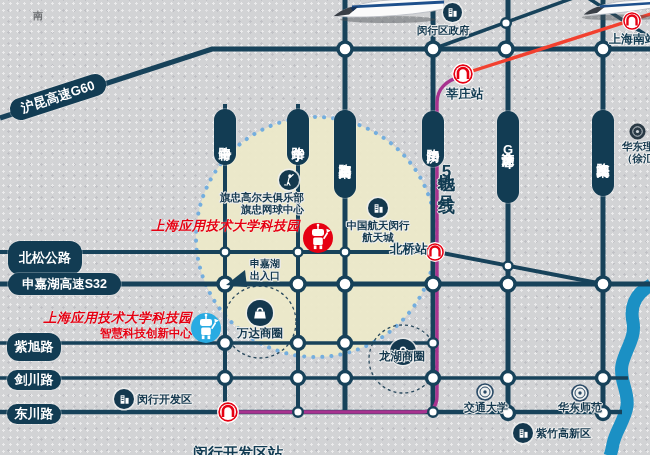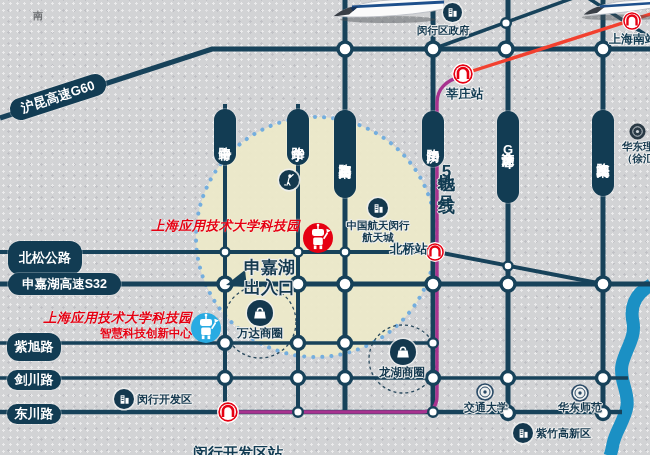--- a/index.html
+++ b/index.html
@@ -245,55 +245,59 @@
   </span>
   <div class="poi" style="left:417px;top:24px;">闵行区政府</div>
 
   <span class="icon-circle" style="left:279px;top:170px;width:20px;height:20px;">
     <svg width="14" height="14" viewBox="-8 -8 16 16">
         <circle cx="1" cy="-4.6" r="1.9" fill="#fff"></circle>
         <path d="M0,-2.4 L-1,2 M-1,2 L-2.4,6 M-1,2 L1.2,6 M0.5,-2.6 L4.8,-6.3" stroke="#fff" stroke-width="1.3" fill="none" stroke-linecap="round"></path>
         <circle cx="-4.5" cy="5.6" r="0.9" fill="#fff"></circle>
       </svg>
   </span>
+  <div class="poi" style="left:208px;top:191px;width:96px;text-align:right;">
+    <div>旗忠高尔夫俱乐部</div>
+    <div>旗忠网球中心</div>
+  </div>
 
   <span class="icon-circle" style="left:368px;top:198px;width:20px;height:20px;">
     <svg width="13" height="13" viewBox="-10 -10 20 20">
         <rect x="-6" y="-6.5" width="6" height="13" fill="#fff"></rect>
         <rect x="1.5" y="-2.5" width="4.8" height="9" fill="#fff"></rect>
         <rect x="-4.6" y="-4.8" width="3.2" height="1.3" fill="#14384e"></rect>
         <rect x="-4.6" y="-2" width="3.2" height="1.3" fill="#14384e"></rect>
         <rect x="-4.6" y="0.8" width="3.2" height="1.3" fill="#14384e"></rect>
       </svg>
   </span>
   <div class="poi" style="left:338px;top:219px;width:80px;text-align:center;">
     <div>中国航天闵行</div>
     <div>航天城</div>
   </div>
 
-  <div class="poi" style="left:244px;top:258px;width:42px;text-align:center;font-size:17px;">
+  <div class="poi" style="left:244px;top:258px;width:42px;text-align:center;font-size:10px;">
     <div>申嘉湖</div>
     <div>出入口</div>
   </div>
 
   <span class="icon-circle" style="left:247px;top:300px;width:26px;height:26px;">
     <svg width="16" height="16" viewBox="-8 -8 16 16">
         <path d="M-4.6,-1.6 h9.2 l1.2,7 h-11.6 z" fill="#fff"></path>
         <path d="M-2.6,-1.6 a2.6,3.1 0 0 1 5.2,0" fill="none" stroke="#fff" stroke-width="1.5"></path>
       </svg>
   </span>
   <div class="poi" style="left:237px;top:327px;font-size:11.5px;">万达商圈</div>
 
   <span class="icon-circle" style="left:390px;top:339px;width:26px;height:26px;">
     <svg width="16" height="16" viewBox="-8 -8 16 16">
         <path d="M-4.6,-1.6 h9.2 l1.2,7 h-11.6 z" fill="#fff"></path>
         <path d="M-2.6,-1.6 a2.6,3.1 0 0 1 5.2,0" fill="none" stroke="#fff" stroke-width="1.5"></path>
       </svg>
   </span>
-  <div class="poi" style="left:379px;top:366px;font-size:11.5px;">龙湖商圈</div>
+  <div class="poi" style="left:379px;top:350px;font-size:11.5px;">龙湖商圈</div>
 
   <span class="icon-abs" style="left:476px;top:383px;width:18px;height:18px;">
     <svg width="18" height="18" viewBox="-9 -9 18 18">
         <circle r="8" fill="#eef0f0" stroke="#2a4a66" stroke-width="1.6"></circle>
         <circle r="5" fill="none" stroke="#2a4a66" stroke-width="1"></circle>
         <circle r="1.7" fill="#2a4a66"></circle>
       </svg>
   </span>
   <div class="poi" style="left:464px;top:401px;font-size:11px;">交通大学</div>
 

